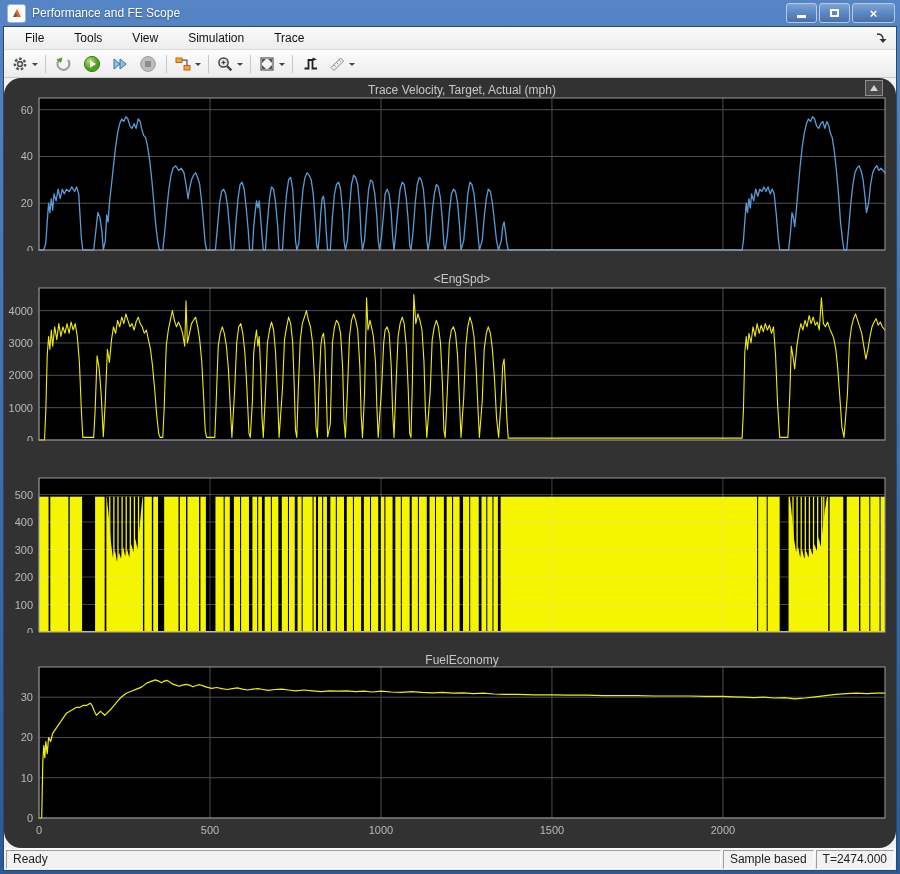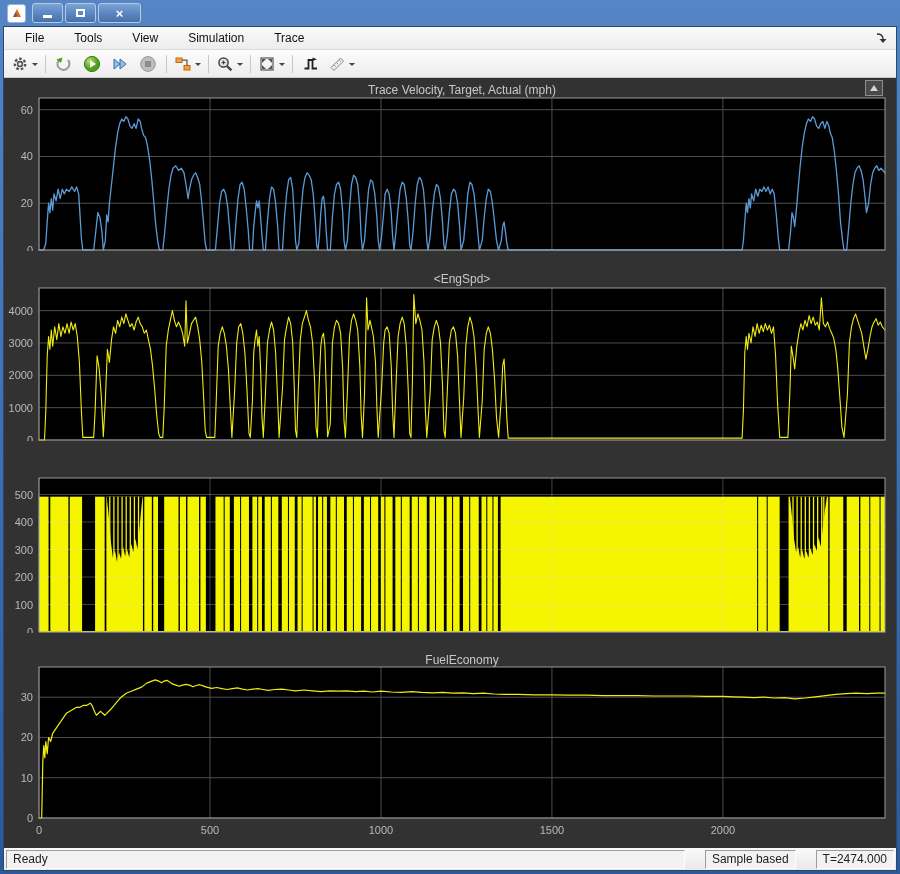--- a/index.html
+++ b/index.html
@@ -15,39 +15,40 @@
   .glyph-max{width:9px;height:8px;border:2px solid #fff;box-sizing:border-box;}
   .glyph-close{font-size:13px;font-weight:bold;line-height:1;}
   .client{flex:1;display:flex;flex-direction:column;background:#f0f0f0;border:1px solid #27496f;min-height:0;}
   .menubar{height:22px;background:linear-gradient(#fafafa,#ededed);display:flex;align-items:center;font-size:12px;color:#111;border-bottom:1px solid #dcdcdc;position:relative;}
   .menu-item{padding:3px 9px;cursor:default;margin-left:12px;}
   .dock-arrow{position:absolute;right:8px;top:4px;}
   .toolbar{height:27px;background:linear-gradient(#fdfdfd,#ececec);display:flex;align-items:center;border-bottom:1px solid #c9c9c9;padding-left:4px;}
   .tbtn{height:22px;min-width:22px;display:flex;align-items:center;justify-content:center;border:1px solid transparent;border-radius:2px;padding:0 2px;cursor:default;}
   .tsep{width:1px;height:18px;background:#c8c8c8;margin:0 4px;}
   .caret{width:0;height:0;border:3px solid transparent;border-top-color:#444;margin-left:3px;margin-top:4px;}
-  .canvas{flex:1;position:relative;background:#323232;min-height:0;}
+  .canvas{flex:1;position:relative;background:#323232;min-height:0;border-radius:17px;}
   .plot-title{position:absolute;left:35px;width:846px;text-align:center;color:#c8c8c8;font-size:12px;}
   .plot-svg{position:absolute;left:0;}
   .corner-btn{position:absolute;top:2px;right:13px;width:16px;height:14px;background:#4a4a4a;border:1px solid #8d8d8d;display:flex;align-items:center;justify-content:center;cursor:default;}
-  .statusbar{height:22px;background:linear-gradient(#fafafa,#e9e9e9);display:flex;align-items:center;font-size:12px;color:#222;padding:0 2px;gap:20px;}
+  .statusbar{height:22px;background:linear-gradient(#fafafa,#e9e9e9);display:flex;align-items:center;font-size:12px;color:#222;padding:0 2px;gap:2px;}
   .status-panel{border:1px solid;border-color:#9d9d9d #fdfdfd #fdfdfd #9d9d9d;height:17px;display:flex;align-items:center;padding:0 6px;background:#f2f2f2;}
   .status-left{flex:1;}
 </style>
 </head>
 <body>
 
 <div class="window">
   <div class="titlebar">
     <span class="app-icon">
       <svg width="12" height="12" viewBox="0 0 12 12">
           <path d="M2 10 L6 2 L10 10 Z" fill="#e06b1f"></path>
           <path d="M2 10 L4.4 5.2 L6.5 8 L5 10 Z" fill="#27408b" opacity="0.55"></path>
         </svg>
     </span>
+    <span class="title-text">Performance and FE Scope</span>
     <span class="winbtns">
       <span class="winbtn">
           <span class="glyph-min"></span>
         </span>
       <span class="winbtn">
           <span class="glyph-max"></span>
         </span>
       <span class="winbtn close">
           <span class="glyph-close">×</span>
         </span>

